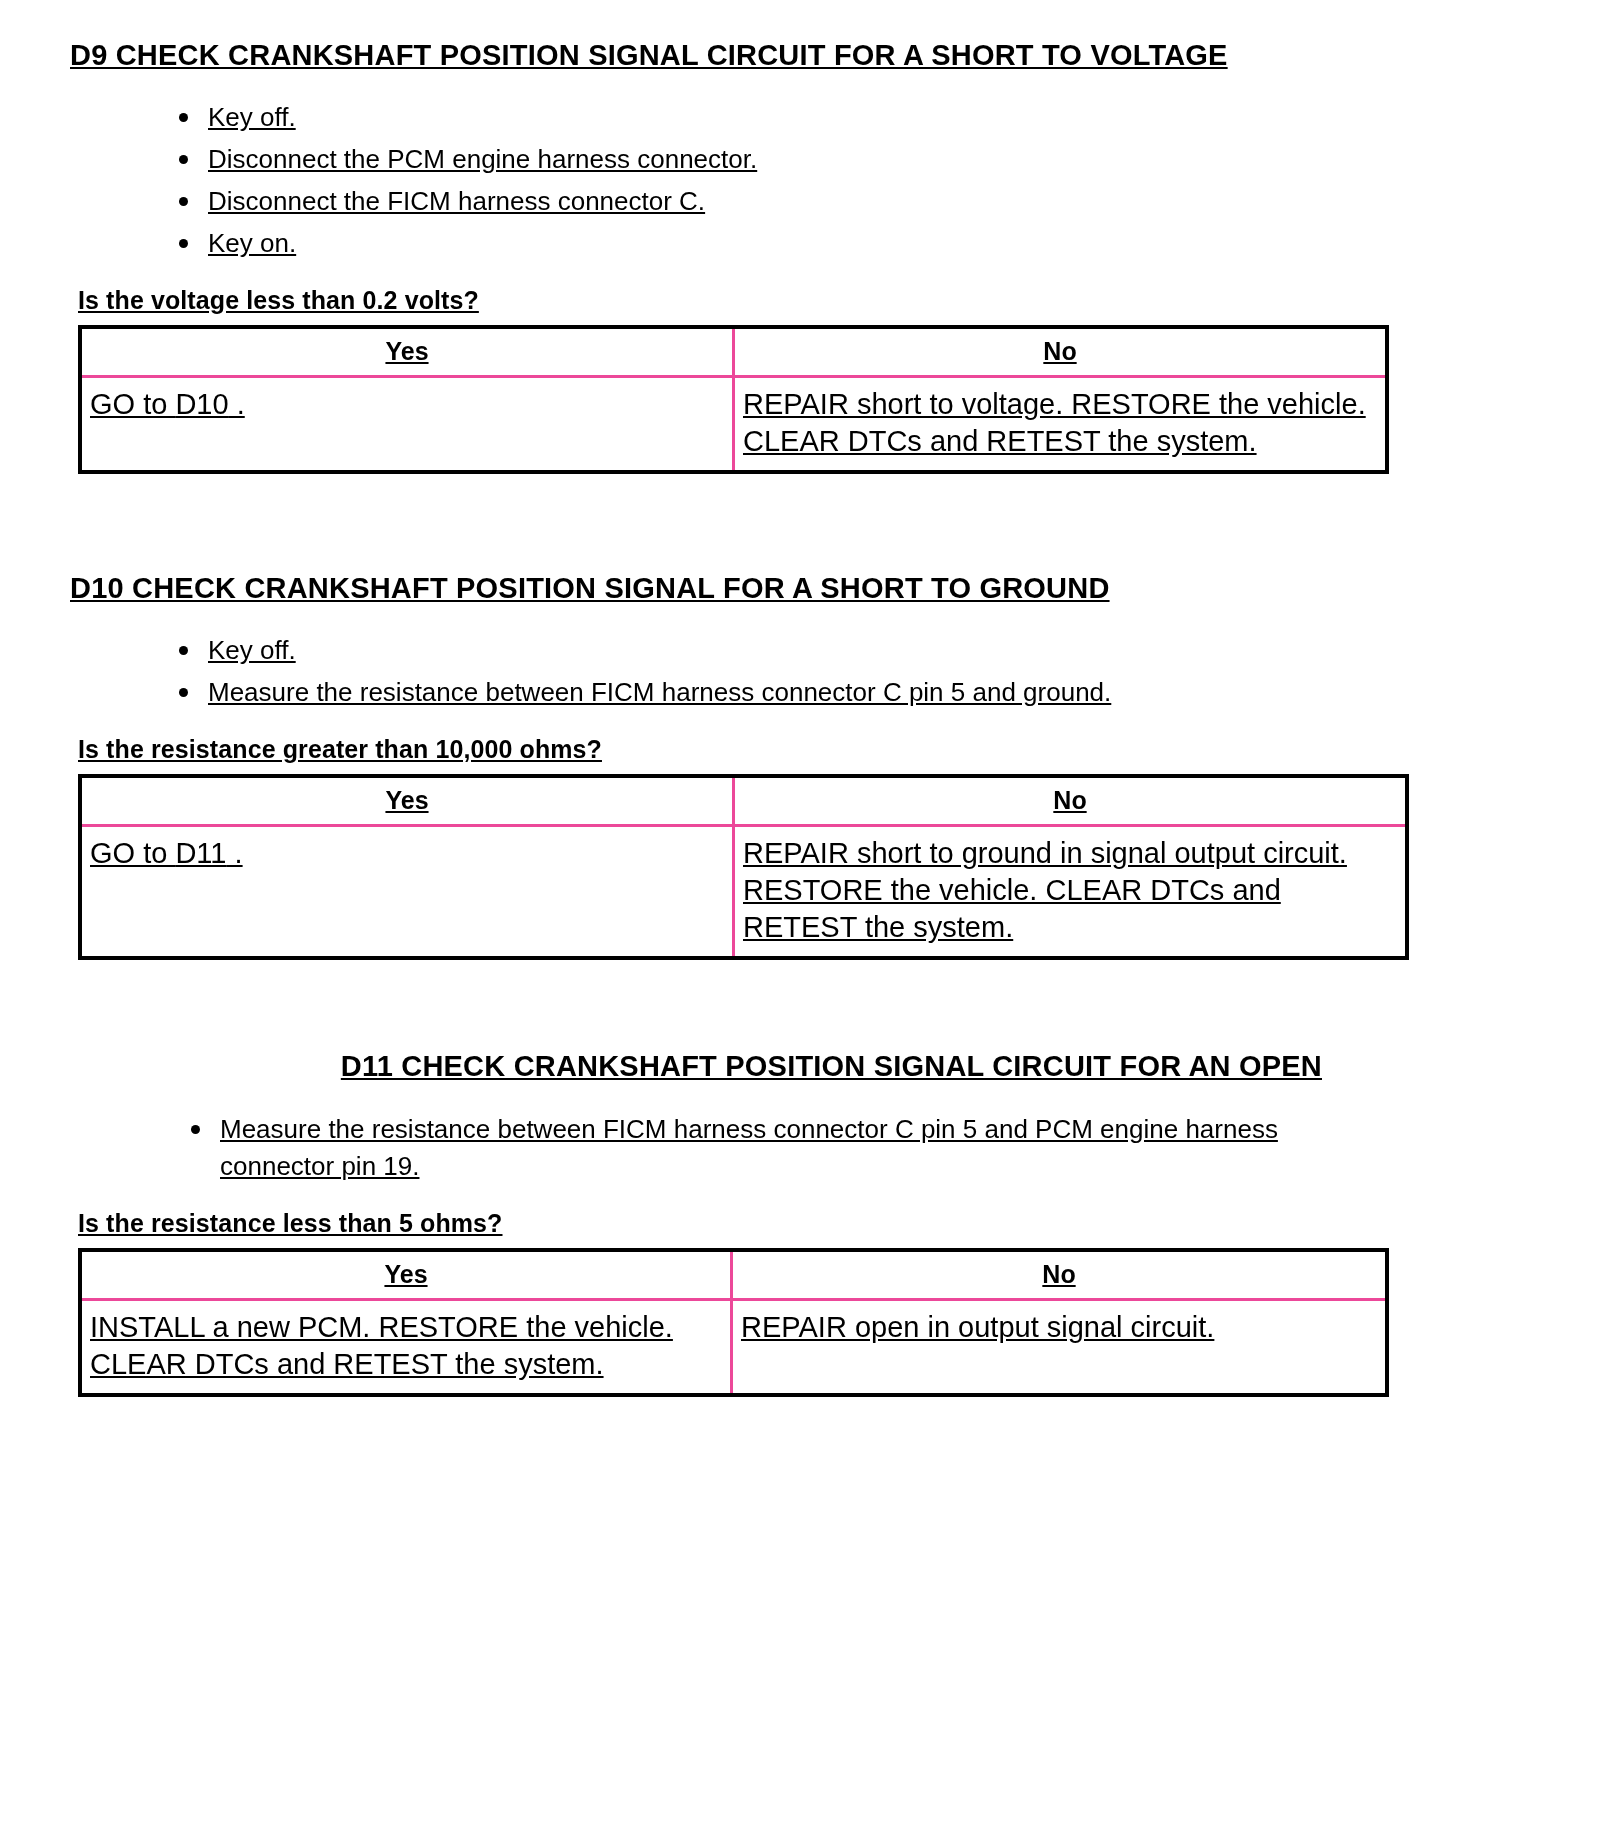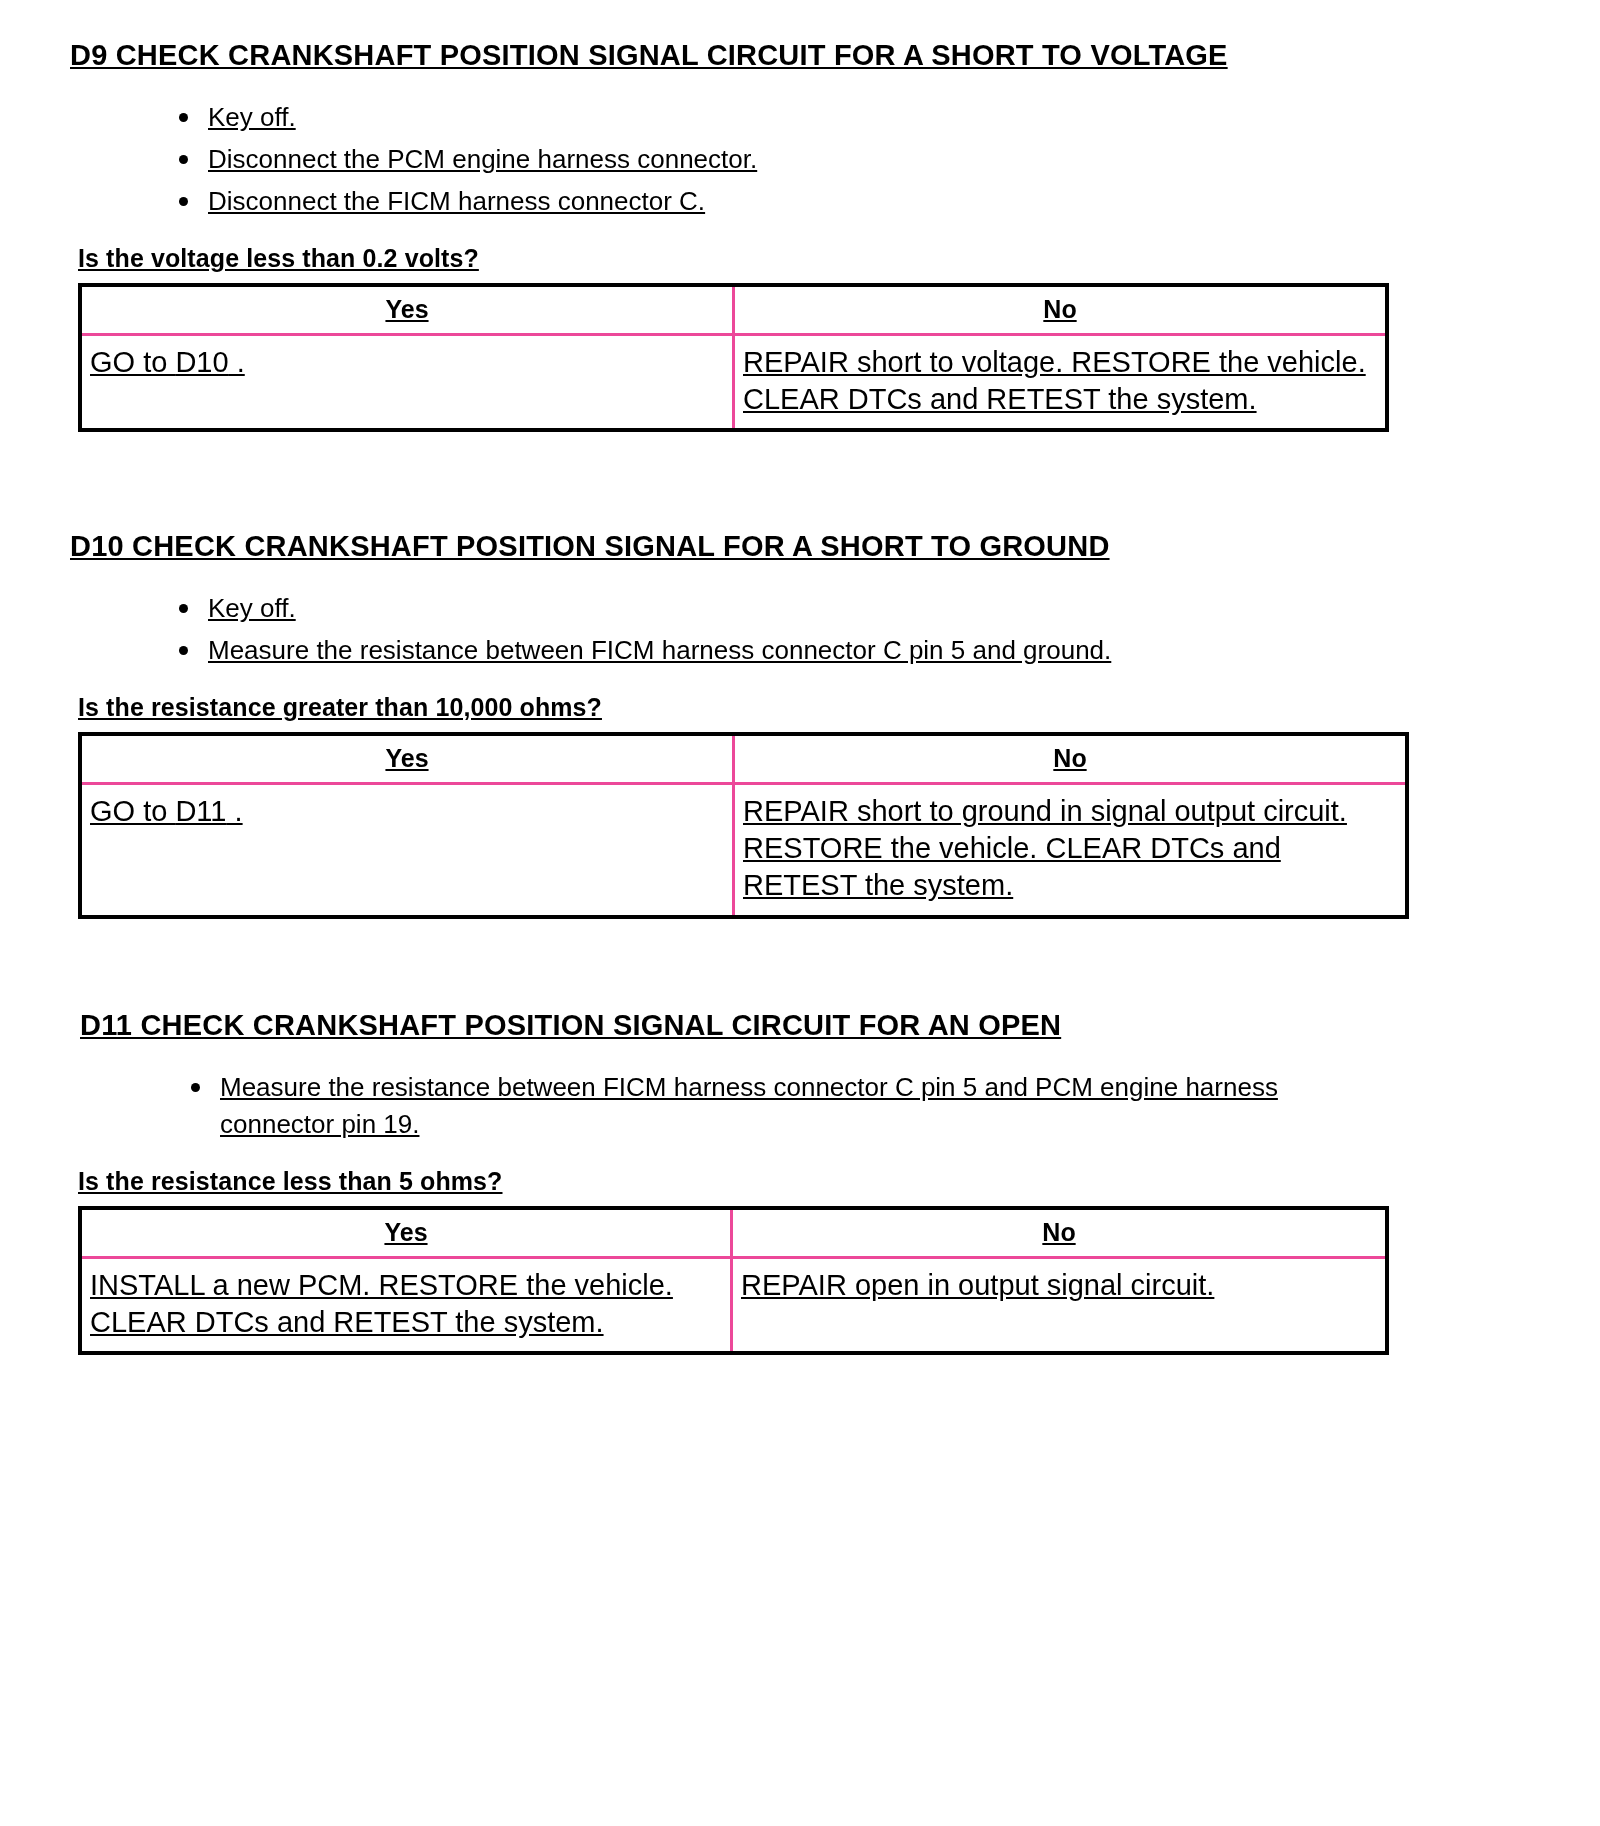--- a/index.html
+++ b/index.html
@@ -27,21 +27,21 @@
   }
   .step-title {
     font-size: 29px;
     font-weight: bold;
     letter-spacing: 0.2px;
     line-height: 1.25;
     margin: 0 0 26px 0;
   }
   .step-title.indent-1 { padding-left: 0px; }
   .step-title.indent-2 { padding-left: 0px; }
-  .step-title.indent-3 { padding-left: 10px; }
+  .step-title.indent-3 { padding-left: 10px; text-align: right; }
 
   ul.bullets {
     list-style: none;
     margin: 4px 0 24px 0;
     padding: 0 0 0 106px;
   }
   ul.bullets.indent-wide {
     padding-left: 118px;
   }
   ul.bullets li {
@@ -114,20 +114,21 @@
 
 <div class="page">
 
   <section class="step">
     <h2 class="step-title indent-1">D9 CHECK CRANKSHAFT POSITION SIGNAL CIRCUIT FOR A SHORT TO VOLTAGE</h2>
 
     <ul class="bullets">
       <li>Key off.</li>
       <li>Disconnect the PCM engine harness connector.</li>
       <li>Disconnect the FICM harness connector C.</li>
+      <li>Key on.</li>
     </ul>
 
     <p class="question">Is the voltage less than 0.2 volts?</p>
 
     <table class="yn t1">
       <tbody>
           <tr>
         <th class="c-yes">Yes</th>
         <th class="c-no">No</th>
       </tr>

